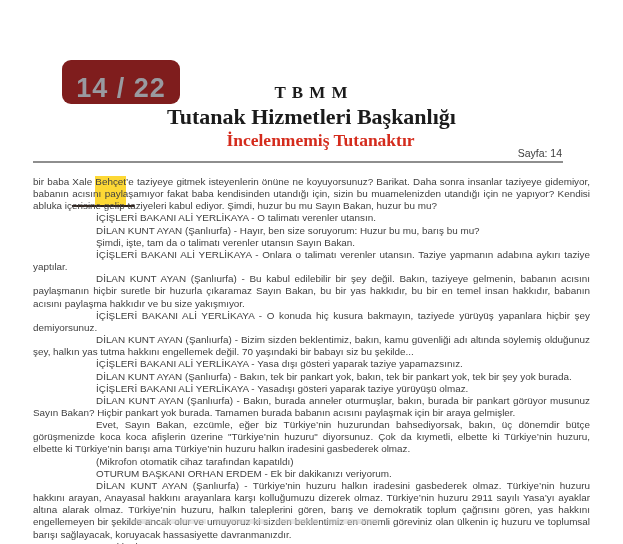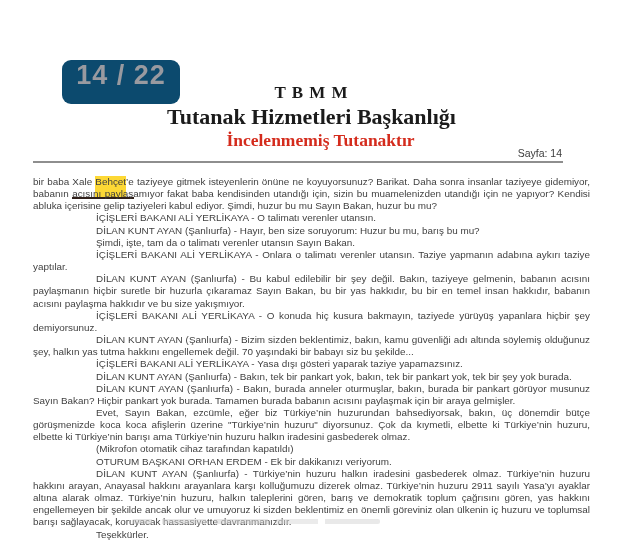--- a/index.html
+++ b/index.html
@@ -12,22 +12,22 @@
     position:relative;
     width:623px;height:544px;
     background:#ffffff;
     overflow:hidden;
     font-family:"Liberation Sans","DejaVu Sans",sans-serif;
     color:#3d3d3d;
   }
   .page-badge{
     position:absolute;left:62px;top:60px;
     width:118px;height:44px;
-    background:#0c4a6e;border-radius:9px;
-    display:flex;align-items:flex-start;justify-content:center;
+    background:#7f1d1d;border-radius:9px;
+    display:flex;align-items:flex-end;justify-content:center;
     font-size:27px;font-weight:600;letter-spacing:1px;
     color:#999aa0;
   }
   .doc-header{
     position:absolute;left:0;top:0;width:100%;
     text-align:center;
     font-family:"Liberation Serif","DejaVu Serif",serif;
     color:#1b1b1b;
   }
   .doc-title{position:absolute;left:0;width:100%;top:83px;font-size:17px;font-weight:bold;letter-spacing:1px;}
@@ -45,21 +45,21 @@
     position:absolute;left:33px;top:176px;width:557px;
     font-size:9.9px;line-height:12.15px;
     text-align:justify;
     color:#3f3f3f;
   }
   .transcript p{margin:0;padding:0;}
   .para{text-indent:63px;}
   .opening{text-indent:0;}
   .name-underline{
     border-bottom:2.5px solid var(--underline-dark);
-    padding-bottom:10px;
+    padding-bottom:18px;
   }
   .term-highlight{
     background:var(--highlight-yellow);
   }
   .ghost-artifact{
     position:absolute;left:132px;top:519px;width:248px;height:5px;
     background:linear-gradient(90deg,
       #cfcfcf 0 8%,transparent 8% 12%,
       #d6d6d6 12% 30%,transparent 30% 33%,
       #d2d2d2 33% 55%,transparent 55% 58%,
@@ -91,20 +91,21 @@
     <p class="opening"><span>bir baba </span><span class="name-underline">Xale </span><span class="name-underline term-highlight">Behçet</span><span class="name-underline">’e</span><span> taziyeye gitmek isteyenlerin önüne ne koyuyorsunuz? Barikat. Daha sonra insanlar taziyeye gidemiyor, babanın acısını paylaşamıyor fakat baba kendisinden utandığı için, sizin bu muamelenizden utandığı için ne yapıyor? Kendisi abluka içerisine gelip taziyeleri kabul ediyor. Şimdi, huzur bu mu Sayın Bakan, huzur bu mu?</span></p>
     <p class="para">İÇİŞLERİ BAKANI ALİ YERLİKAYA - O talimatı verenler utansın.</p>
     <p class="para">DİLAN KUNT AYAN (Şanlıurfa) - Hayır, ben size soruyorum: Huzur bu mu, barış bu mu?</p>
     <p class="para">Şimdi, işte, tam da o talimatı verenler utansın Sayın Bakan.</p>
     <p class="para">İÇİŞLERİ BAKANI ALİ YERLİKAYA - Onlara o talimatı verenler utansın. Taziye yapmanın adabına aykırı taziye yaptılar.</p>
     <p class="para">DİLAN KUNT AYAN (Şanlıurfa) - Bu kabul edilebilir bir şey değil. Bakın, taziyeye gelmenin, babanın acısını paylaşmanın hiçbir suretle bir huzurla çıkaramaz Sayın Bakan, bu bir yas hakkıdır, bu bir en temel insan hakkıdır, babanın acısını paylaşma hakkıdır ve bu size yakışmıyor.</p>
     <p class="para">İÇİŞLERİ BAKANI ALİ YERLİKAYA - O konuda hiç kusura bakmayın, taziyede yürüyüş yapanlara hiçbir şey demiyorsunuz.</p>
     <p class="para">DİLAN KUNT AYAN (Şanlıurfa) - Bizim sizden beklentimiz, bakın, kamu güvenliği adı altında söylemiş olduğunuz şey, halkın yas tutma hakkını engellemek değil. 70 yaşındaki bir babayı siz bu şekilde...</p>
     <p class="para">İÇİŞLERİ BAKANI ALİ YERLİKAYA - Yasa dışı gösteri yaparak taziye yapamazsınız.</p>
     <p class="para">DİLAN KUNT AYAN (Şanlıurfa) - Bakın, tek bir pankart yok, bakın, tek bir pankart yok, tek bir şey yok burada.</p>
+    <p class="para">İÇİŞLERİ BAKANI ALİ YERLİKAYA - Yasadışı gösteri yaparak taziye yürüyüşü olmaz.</p>
     <p class="para">DİLAN KUNT AYAN (Şanlıurfa) - Bakın, burada anneler oturmuşlar, bakın, burada bir pankart görüyor musunuz Sayın Bakan? Hiçbir pankart yok burada. Tamamen burada babanın acısını paylaşmak için bir araya gelmişler.</p>
     <p class="para">Evet, Sayın Bakan, ezcümle, eğer biz Türkiye’nin huzurundan bahsediyorsak, bakın, üç dönemdir bütçe görüşmenizde koca koca afişlerin üzerine "Türkiye’nin huzuru" diyorsunuz. Çok da kıymetli, elbette ki Türkiye’nin huzuru, elbette ki Türkiye’nin barışı ama Türkiye’nin huzuru halkın iradesini gasbederek olmaz.</p>
     <p class="para">(Mikrofon otomatik cihaz tarafından kapatıldı)</p>
     <p class="para">OTURUM BAŞKANI ORHAN ERDEM - Ek bir dakikanızı veriyorum.</p>
     <p class="para">DİLAN KUNT AYAN (Şanlıurfa) - Türkiye’nin huzuru halkın iradesini gasbederek olmaz. Türkiye’nin huzuru hakkını arayan, Anayasal hakkını arayanlara karşı kolluğumuzu dizerek olmaz. Türkiye’nin huzuru 2911 sayılı Yasa’yı ayaklar altına alarak olmaz. Türkiye’nin huzuru, halkın taleplerini gören, barış ve demokratik toplum çağrısını gören, yas hakkını engellemeyen bir şekilde ancak olur ve umuyoruz ki sizden beklentimiz en önemli göreviniz olan ülkenin iç huzuru ve toplumsal barışı sağlayacak, koruyacak hassasiyette davranmanızdır.</p>
     <p class="para">Teşekkürler.</p>
   </div>
 
   <div class="ghost-artifact"></div>
 

